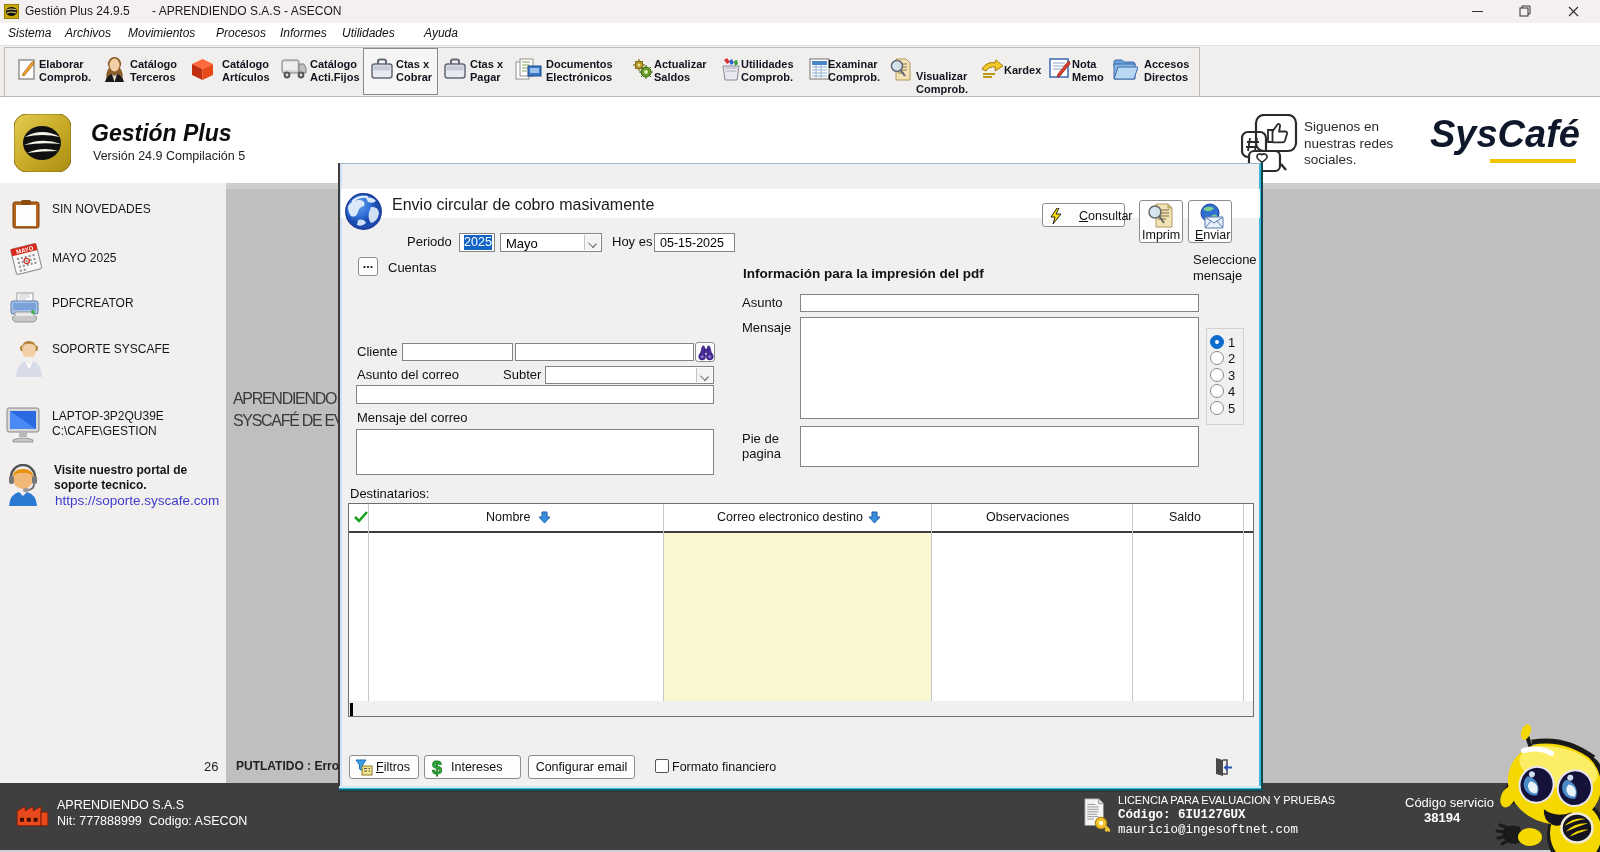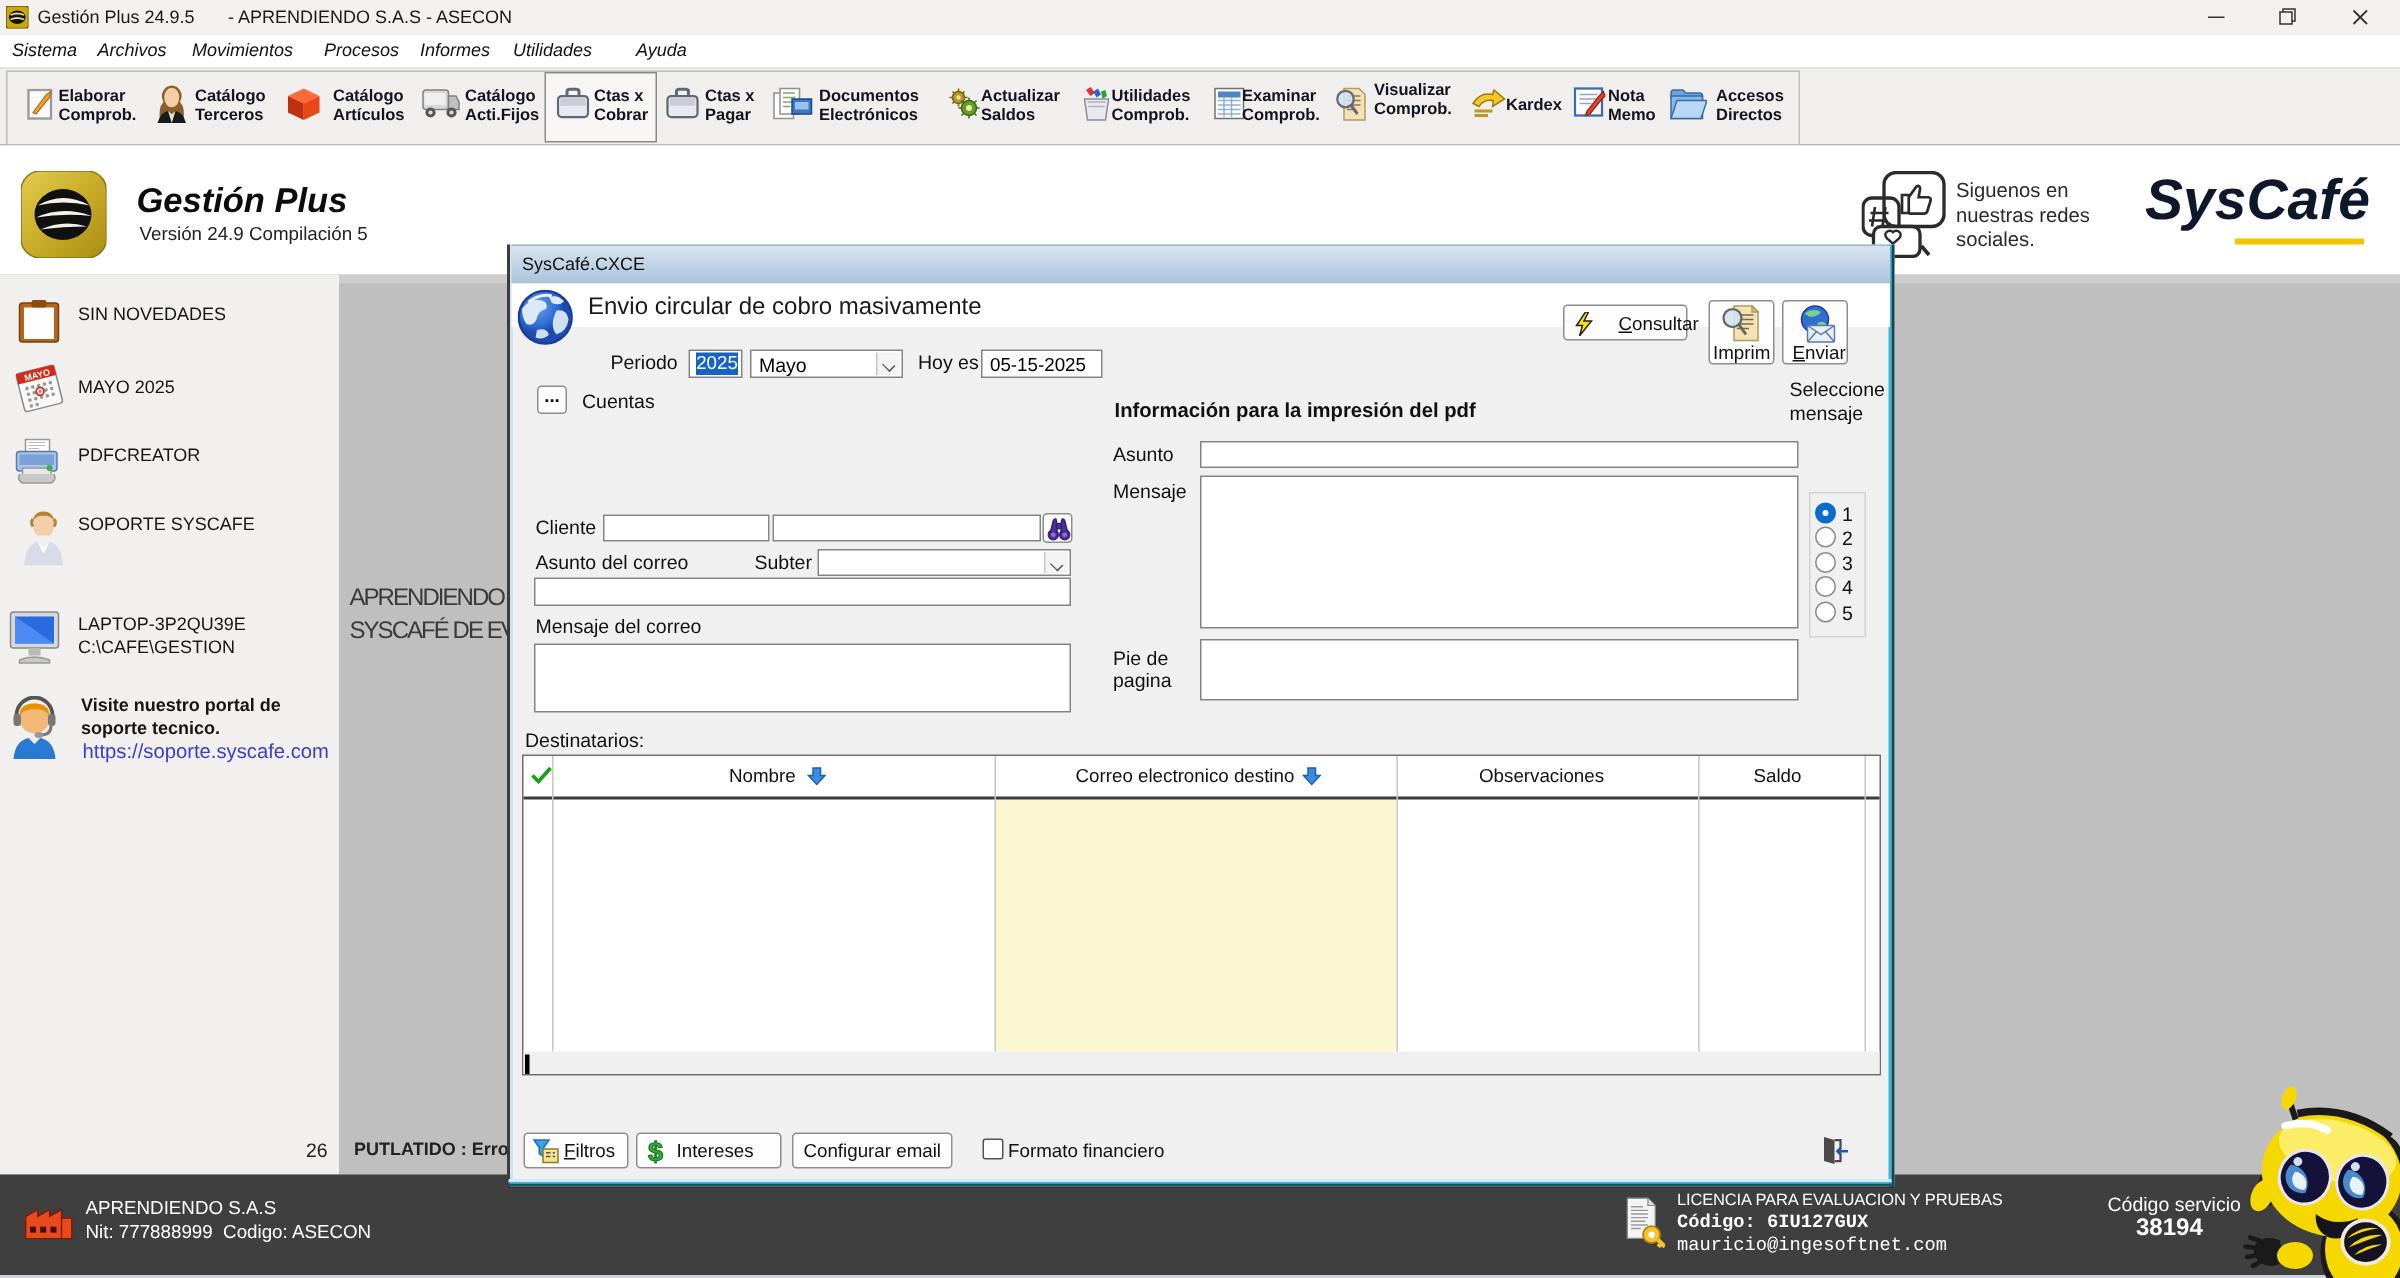--- a/index.html
+++ b/index.html
@@ -44,21 +44,21 @@
 #putlatido { position:absolute; left:236px; top:759px; font-size:12px; font-weight:bold; color:#222; }
 
 
 #footer { left:0; top:783px; width:1600px; height:69px; background:#3f3f3f; color:#fff; }
 #f-name { position:absolute; left:57px; top:15px; font-size:12.5px; }
 #f-nit { position:absolute; left:57px; top:31px; font-size:12.5px; }
 #f-lic1 { position:absolute; left:1118px; top:11px; font-size:11px; letter-spacing:-0.1px; }
 #f-lic2 { position:absolute; left:1118px; top:25px; font-size:12.5px; font-weight:bold; font-family:"Liberation Mono",monospace; }
 #f-lic3 { position:absolute; left:1118px; top:40px; font-size:12.5px; font-family:"Liberation Mono",monospace; }
 #f-cs { position:absolute; left:1405px; top:12px; font-size:13px; }
-#f-csn { position:absolute; left:1424px; top:27px; font-size:16px; font-weight:bold; }
+#f-csn { position:absolute; left:1424px; top:27px; font-size:13px; font-weight:bold; }
 
 
 #dialog { left:339px; top:163px; width:924px; height:629px; background:#f0f0f0; }
 .edge { position:absolute; }
 #dtitle { position:absolute; left:2px; top:1px; width:919px; height:25px; background:linear-gradient(#d8e4f0,#aac4db); font-size:12px; color:#111; padding:5px 0 0 7px; }
 #dhead { position:absolute; left:2px; top:26px; width:919px; height:29px; background:#ffffff; }
 #dheadtext { position:absolute; left:53px; top:33px; font-size:16px; color:#1a1a1a; }
 .dl { position:absolute; font-size:13px; color:#111; white-space:nowrap; }
 .tbox { position:absolute; background:#fff; border:1px solid #848484; }
 .dbtn { position:absolute; background:#fdfdfd; border:1px solid #8d8d8d; border-radius:3px; font-size:12.5px; color:#111; }
@@ -201,21 +201,21 @@
         <path d="M3 9 H18 M3 12 H18 M3 15 H18 M3 18 H18 M7 7 V20 M12 7 V20" stroke="#90b0d0" stroke-width="1"></path>
       </svg>
     <div class="tlb" style="left:828px;top:58px">Examinar<br>Comprob.</div>
 
     <svg class="ticon" style="left:890px;top:58px" width="24" height="23" viewBox="0 0 24 23">
         <path d="M6 1 H16 L20 5 V22 H6 Z" fill="#f3e3b4" stroke="#b09a60"></path>
         <path d="M8 6 H17 M8 9 H17 M8 12 H17 M8 15 H14" stroke="#8a7a50" stroke-width="1"></path>
         <circle cx="7" cy="8" r="5.5" fill="#cfe4f2" fill-opacity="0.85" stroke="#667" stroke-width="1.5"></circle>
         <path d="M10.5 12 L15 18" stroke="#667" stroke-width="2"></path>
       </svg>
-    <div class="tlb" style="left:916px;top:54px">Visualizar<br>Comprob.</div>
+    <div class="tlb" style="left:916px;top:70px">Visualizar<br>Comprob.</div>
 
     <svg class="ticon" style="left:981px;top:59px" width="23" height="20" viewBox="0 0 23 20">
         <path d="M1 10 Q6 2 14 4 L15 1 L22 7 L14 12 L14.5 8 Q8 7 5 12 Z" fill="#f5c828" stroke="#a07808" stroke-width="1"></path>
         <path d="M2 15 H14 M2 18 H11" stroke="#c09818" stroke-width="2"></path>
       </svg>
     <div class="tlb" style="left:1004px;top:64px">Kardex</div>
 
     <svg class="ticon" style="left:1049px;top:58px" width="22" height="22" viewBox="0 0 22 22">
         <rect x="1" y="1" width="18" height="18" fill="#fff" stroke="#3a6ab0" stroke-width="1.5"></rect>
         <path d="M4 5 H16 M4 8 H16 M4 11 H12" stroke="#90a8c8" stroke-width="1"></path>
@@ -422,21 +422,20 @@
   <div id="dialog" class="abs">
     <div class="edge" style="left:-1px;top:0;width:2px;height:629px;background:#3c3c3c"></div>
     <div class="edge" style="left:1px;top:0;width:2px;height:627px;background:#cfe2f5"></div>
     <div class="edge" style="left:920px;top:0;width:2px;height:629px;background:#35b8dc"></div>
     <div class="edge" style="left:922px;top:0;width:2px;height:629px;background:#15454e"></div>
     <div class="edge" style="left:0;top:623px;width:922px;height:1.5px;background:#d5e9f5"></div>
     <div class="edge" style="left:0;top:624.5px;width:922px;height:1.5px;background:#38bcd8"></div>
     <div class="edge" style="left:0;top:626px;width:924px;height:1.5px;background:#0d5a68"></div>
     <div class="edge" style="left:0;top:627.5px;width:924px;height:1.5px;background:#382f28"></div>
     <div class="edge" style="left:2px;top:0;width:919px;height:1px;background:#9fb4c4"></div>
-    <div id="dtitle">SysCafé.CXCE</div>
     <div id="dhead"></div>
     <div id="dheadtext">Envio circular de cobro masivamente</div>
     <svg style="position:absolute;left:6px;top:30px" width="37" height="37" viewBox="0 0 37 37">
       <defs>
           <radialGradient id="sea" cx="0.35" cy="0.3">
             <stop offset="0" stop-color="#6ba0e8"></stop>
             <stop offset="0.7" stop-color="#2e6fd6"></stop>
             <stop offset="1" stop-color="#1c4cb0"></stop>
           </radialGradient>
         </defs>

